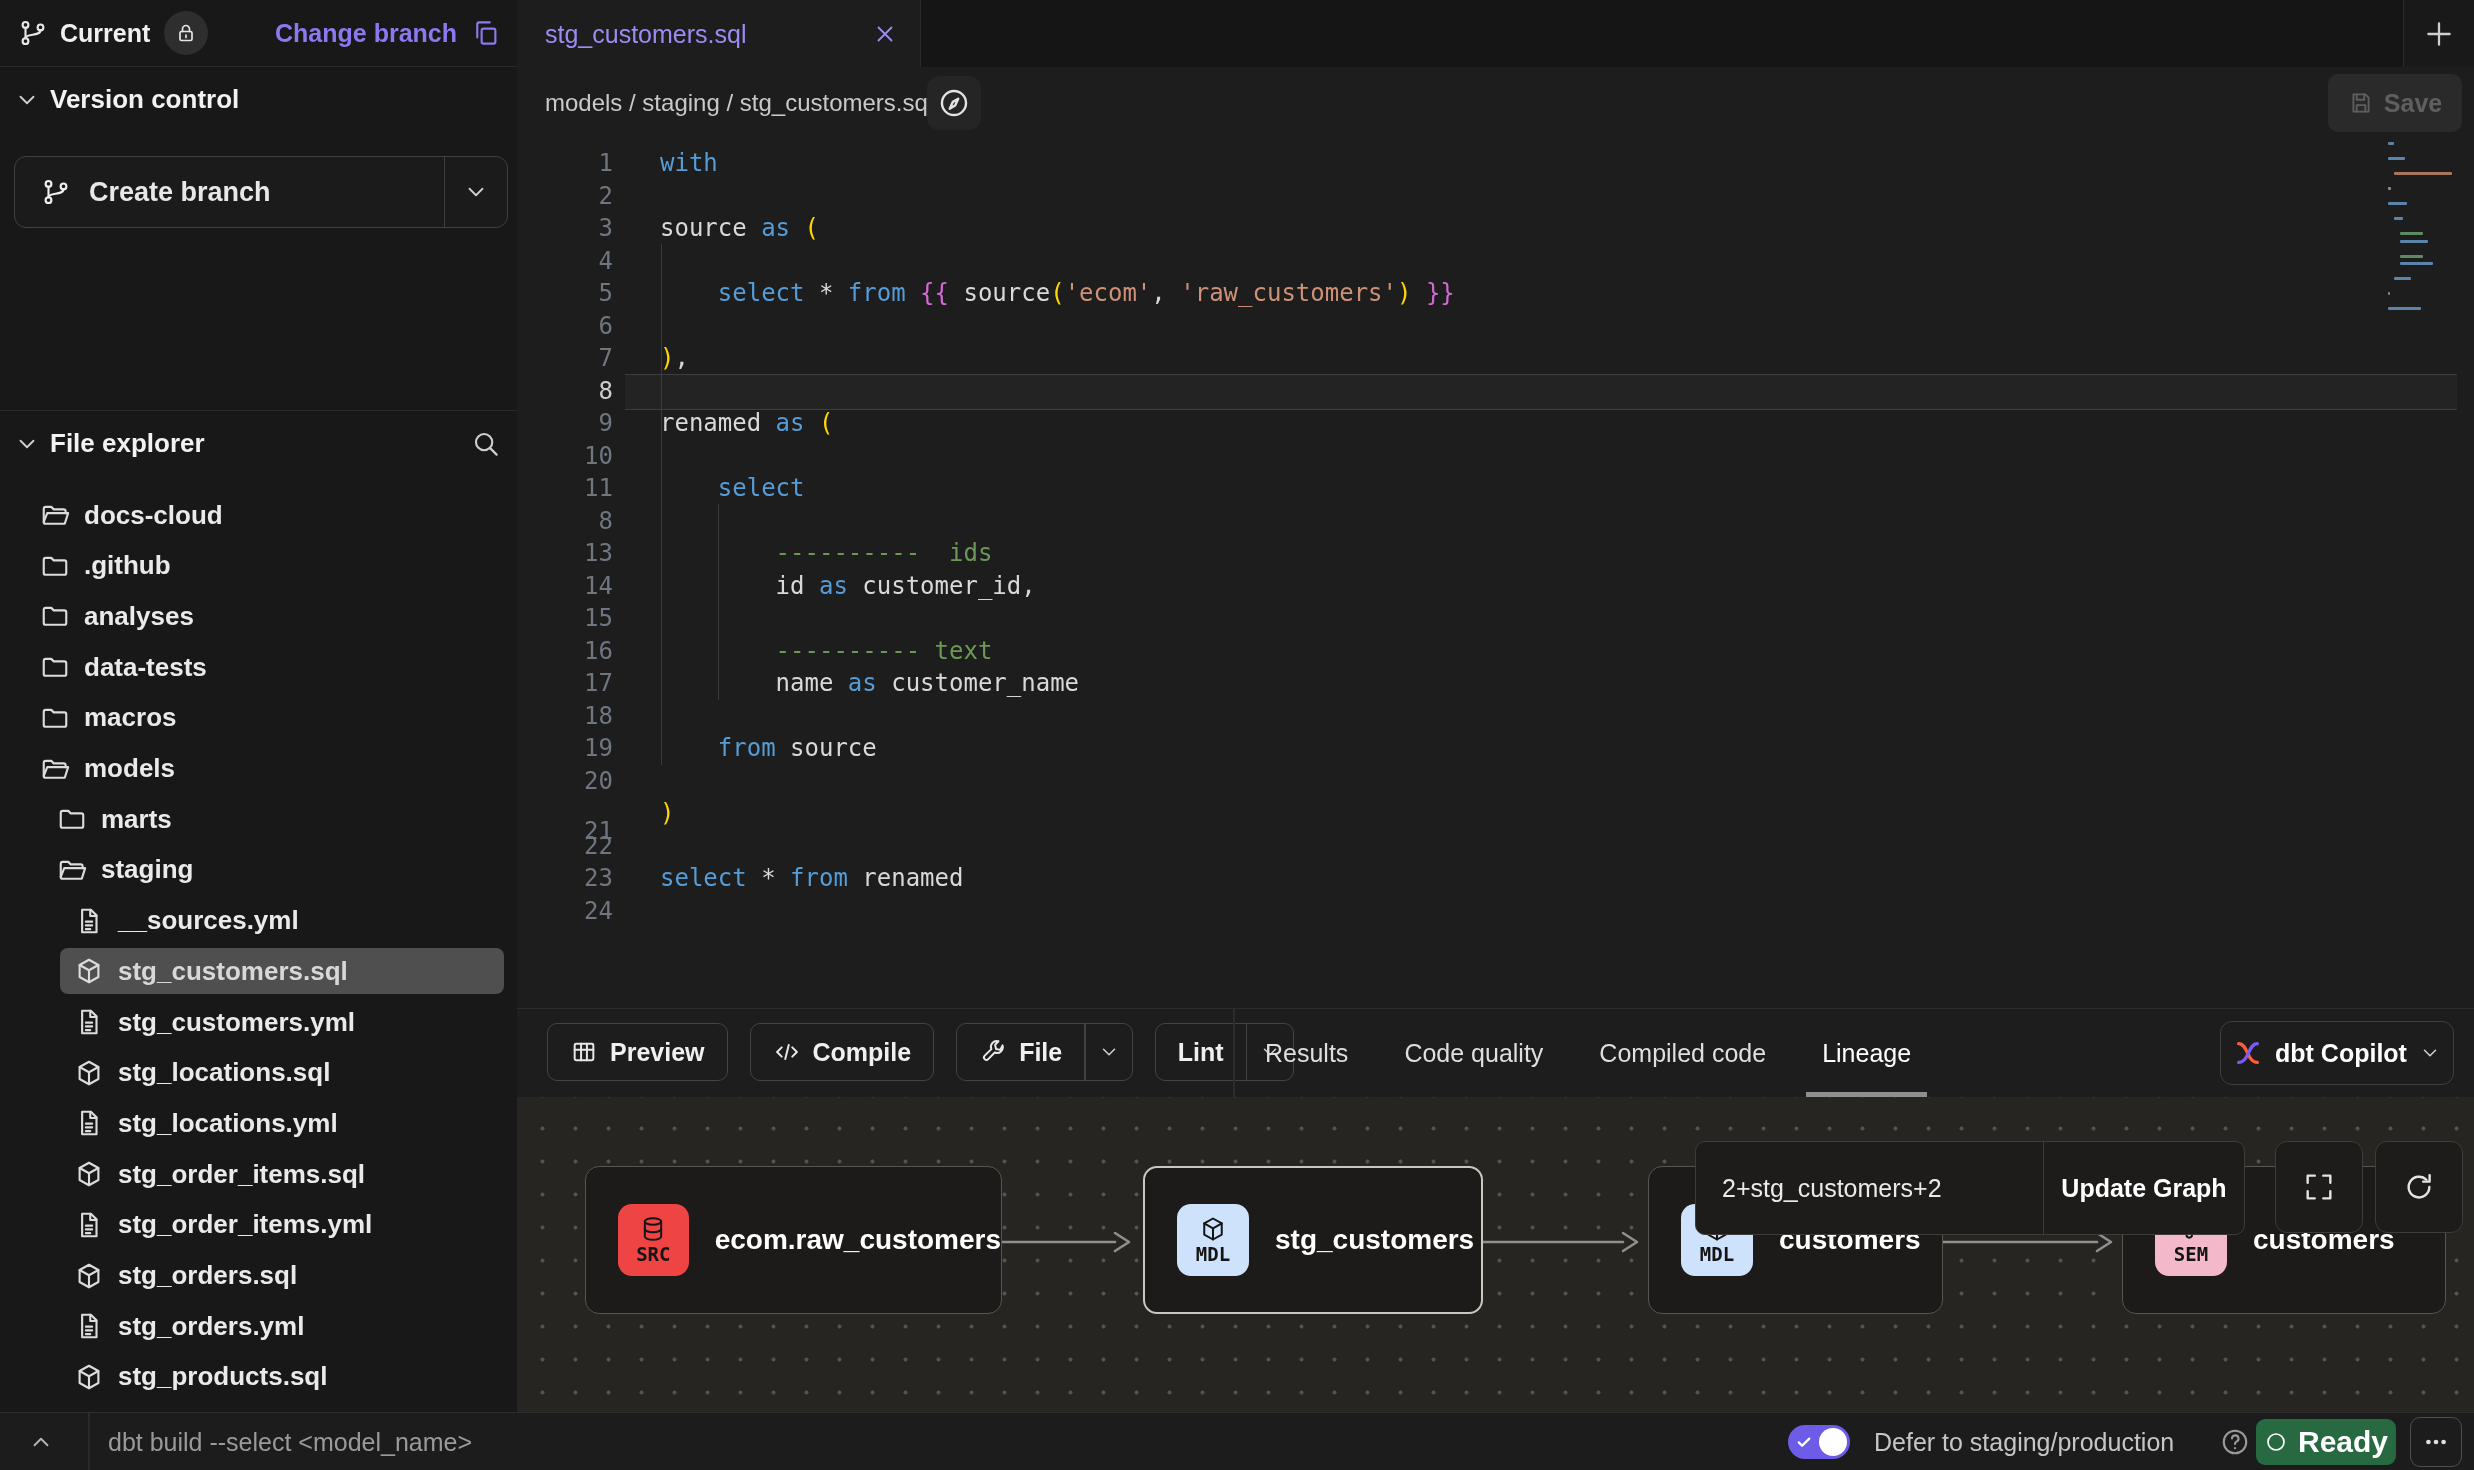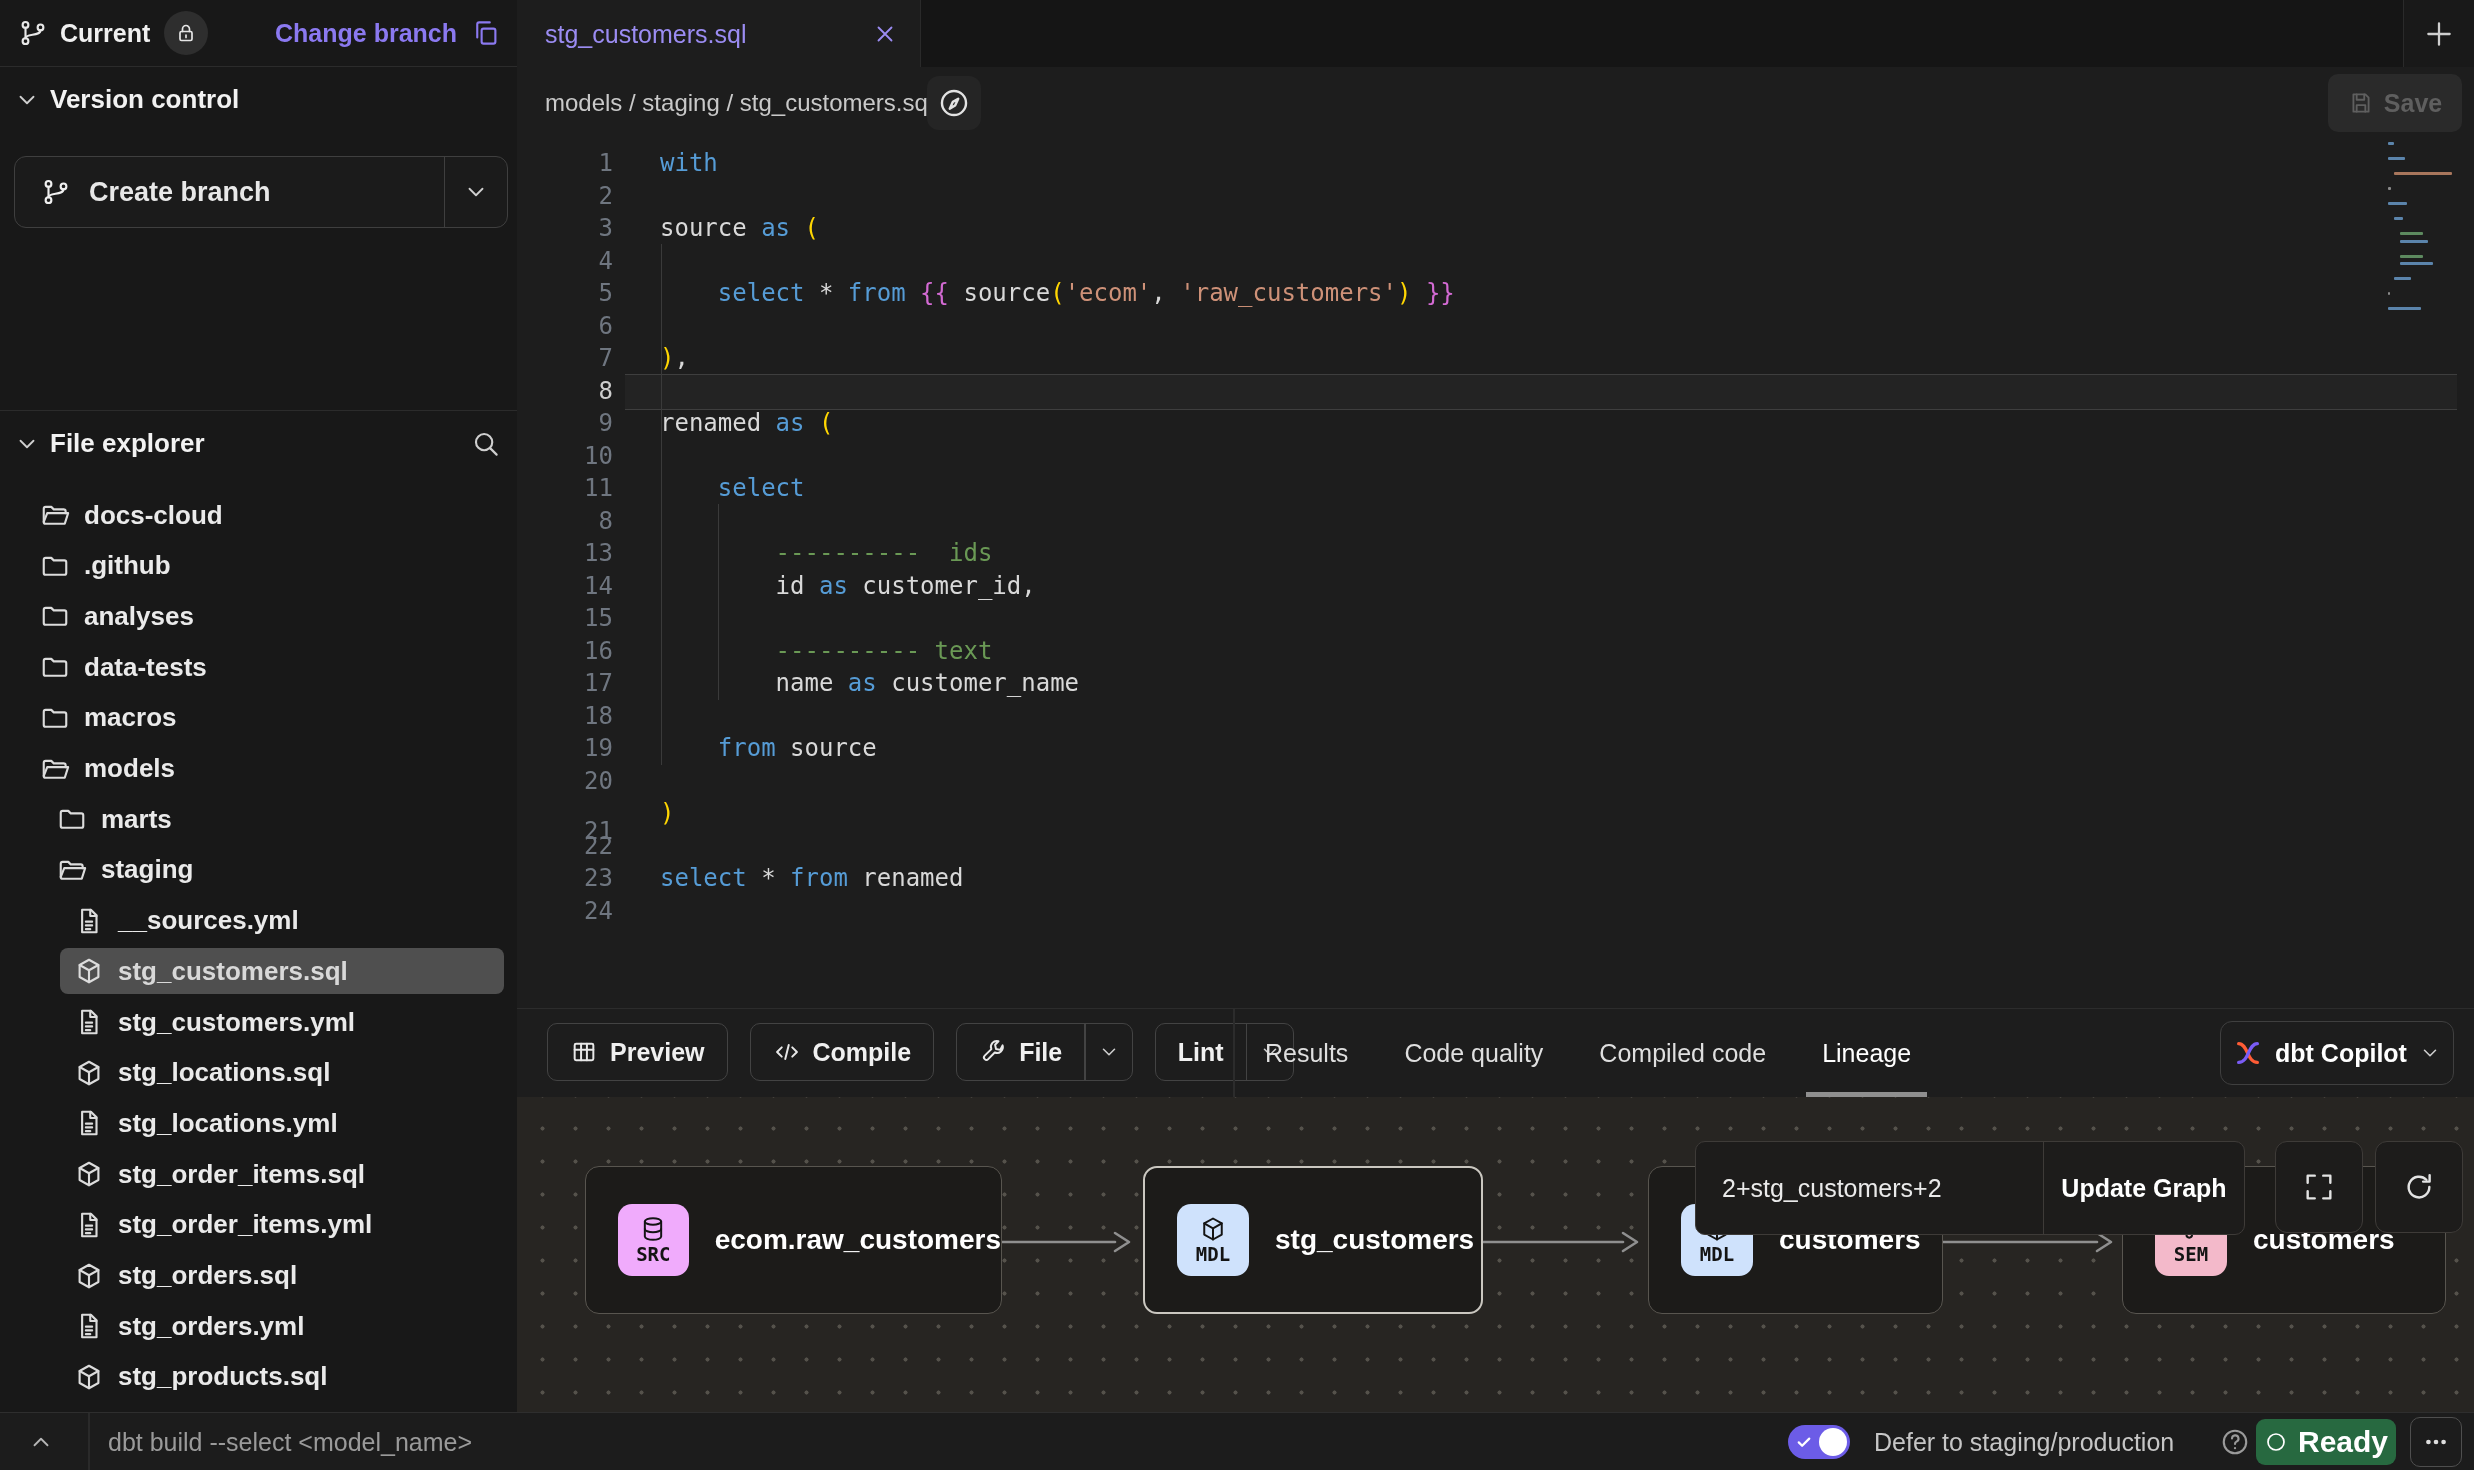--- a/index.html
+++ b/index.html
@@ -564,21 +564,21 @@
     <svg id="edges" width="1957" height="315" viewBox="0 0 1957 315" style="stroke:#8f8f8f;stroke-width:2.6;fill:none;stroke-linecap:round;stroke-linejoin:round">
       <path d="M485 145H598"></path>
         <path d="M598 136l14 9-14 9"></path>
       <path d="M966 145H1106"></path>
         <path d="M1106 136l14 9-14 9"></path>
       <path d="M1426 145H1580"></path>
         <path d="M1580 136l14 9-14 9"></path>
     </svg>
     <div id="nodes">
         <div class="node" style="left: 68px; width: 417px;">
-          <div class="badge" style="background: #f0abfc;">
+          <div class="badge" style="background: #ef4444;">
             <span class="ic ">
               <svg viewBox="0 0 24 24">
                 <ellipse cx="12" cy="5.5" rx="7" ry="2.8"></ellipse>
                 <path d="M5 5.5v13c0 1.5 3.1 2.8 7 2.8s7-1.3 7-2.8v-13"></path>
                 <path d="M5 12c0 1.5 3.1 2.8 7 2.8s7-1.3 7-2.8"></path>
               </svg>
             </span>
             <span class="badge-label">SRC</span>
           </div>
           <span class="node-label">ecom.raw_customers</span>

